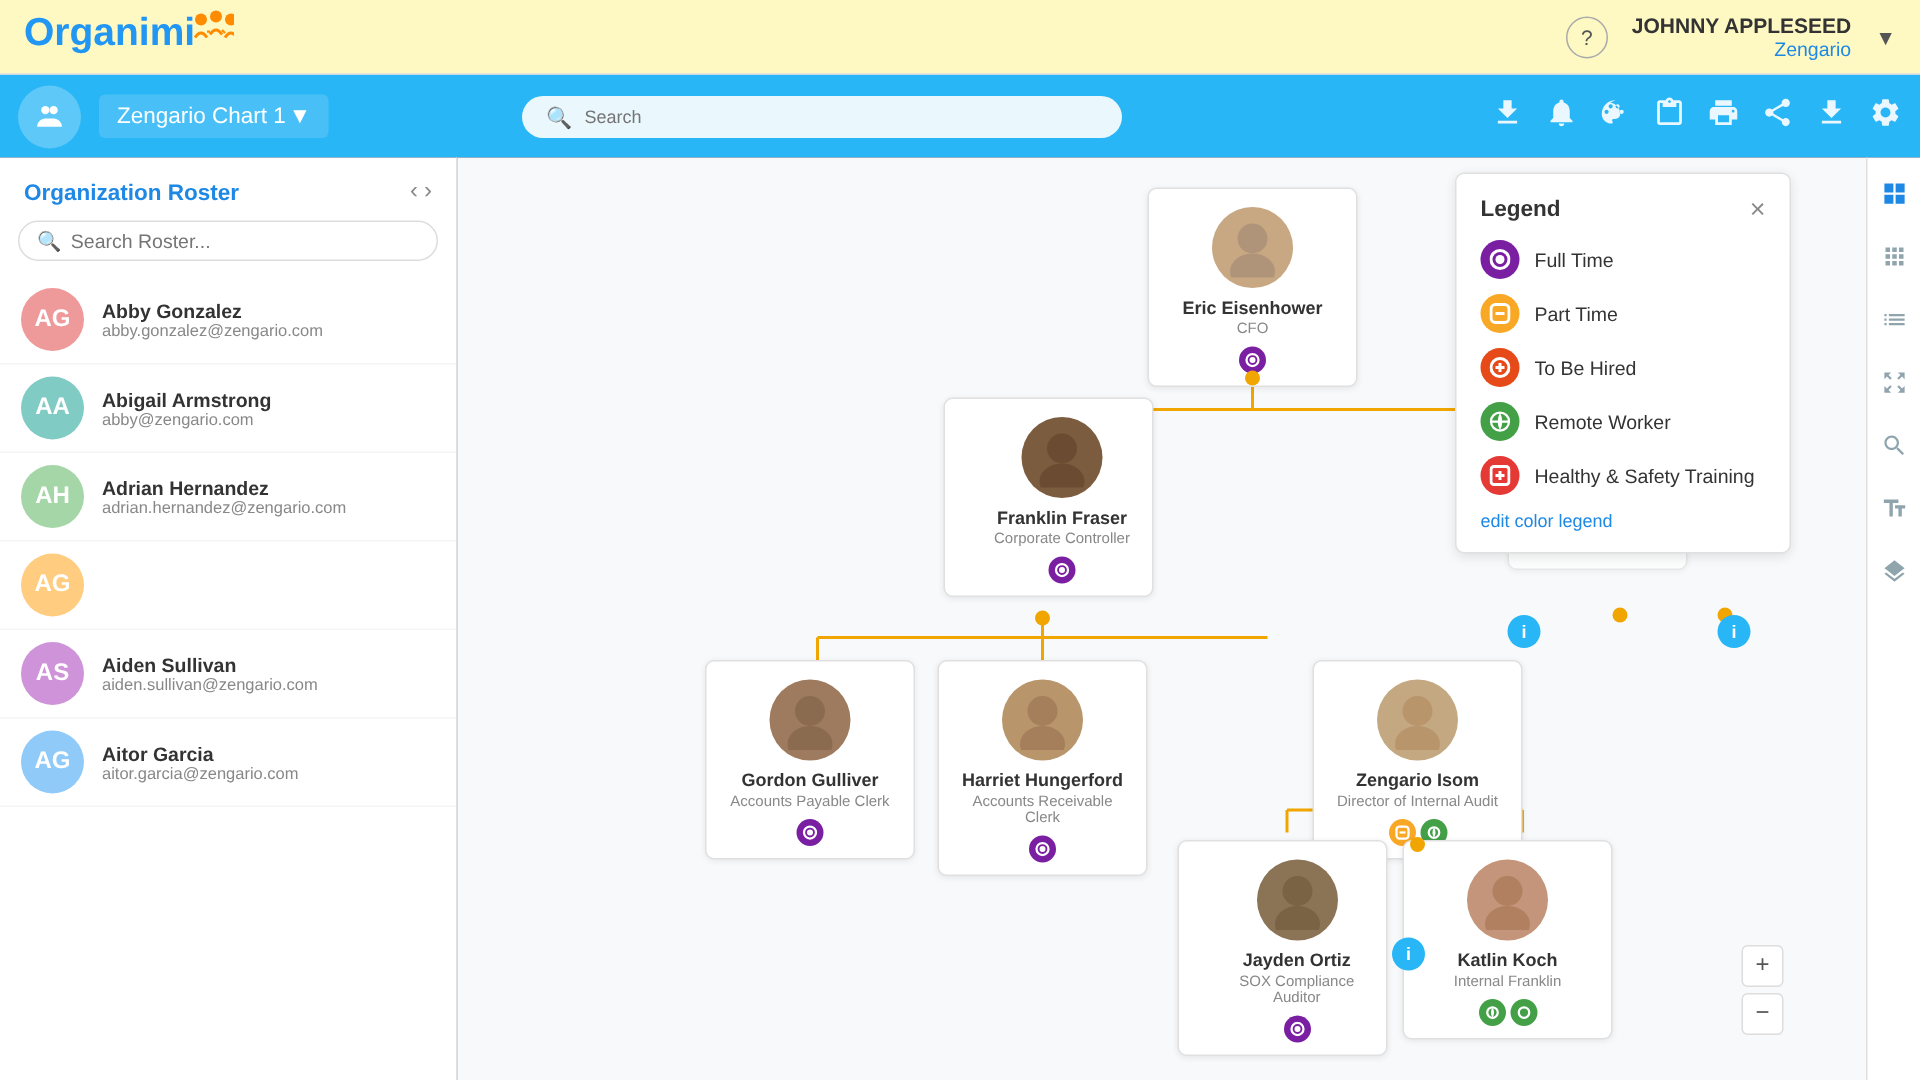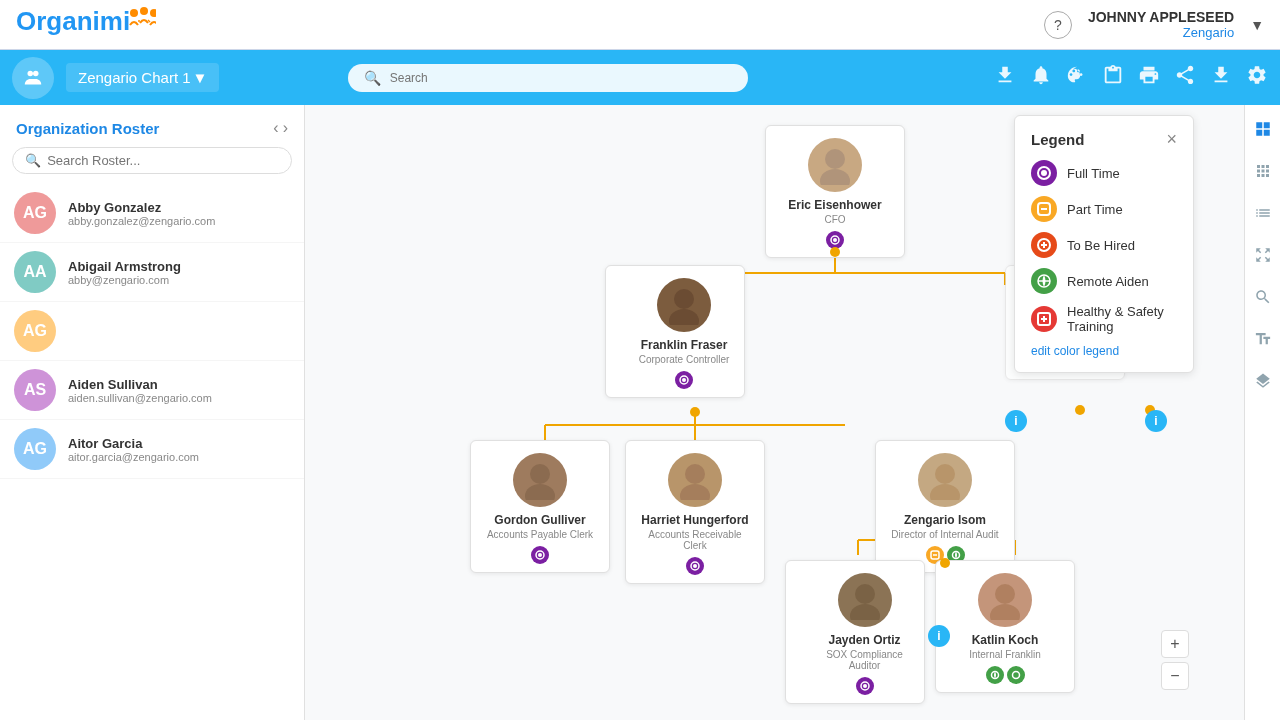--- a/index.html
+++ b/index.html
@@ -1,21 +1,21 @@
 <!DOCTYPE html>
 <html><head>
   <meta charset="utf-8">
   <style>
     * { box-sizing: border-box; margin: 0; padding: 0; }
     body { font-family: 'Segoe UI', Arial, sans-serif; background: #1a1a2e; width: 1280px; height: 720px; overflow: hidden; }
 
     
     .top-bar {
       height: 50px;
-      background: #ffffff;
+      background: #fef9c3;
       display: flex;
       align-items: center;
       justify-content: space-between;
       padding: 0 16px;
       border-bottom: 1px solid #cdd6e8;
     }
     .logo-area { display: flex; align-items: center; gap: 10px; }
     .user-area { display: flex; flex-direction: column; align-items: flex-end; font-size: 13px; }
     .user-name { font-weight: 600; color: #333; font-size: 14px; }
     .user-org { color: #1e88e5; font-weight: 500; margin-left: 30px; }
@@ -286,21 +286,21 @@
 
     
     .legend-panel {
       position: absolute;
       right: 50px;
       top: 10px;
       background: white;
       border: 1px solid #e0e0e0;
       border-radius: 6px;
       padding: 14px 16px;
-      width: 180px;
+      width: 224px;
       box-shadow: 0 2px 8px rgba(0,0,0,0.1);
       z-index: 100;
     }
     .legend-header {
       display: flex;
       align-items: center;
       justify-content: space-between;
       margin-bottom: 12px;
     }
     .legend-title { font-size: 15px; font-weight: 600; color: #333; }
@@ -525,20 +525,27 @@
         </div>
       </div>
       <div class="member-item">
         <div class="avatar" style="background:#80cbc4;">AA</div>
         <div class="member-info">
           <div class="member-name">Abigail Armstrong</div>
           <div class="member-email">abby@zengario.com</div>
         </div>
       </div>
       <div class="member-item">
+        <div class="avatar" style="background:#a5d6a7;">AH</div>
+        <div class="member-info">
+          <div class="member-name">Adrian Hernandez</div>
+          <div class="member-email">adrian.hernandez@zengario.com</div>
+        </div>
+      </div>
+      <div class="member-item">
         <div class="avatar" style="background:#ffcc80;">AG</div>
       </div>
       <div class="member-item">
         <div class="avatar" style="background:#ce93d8;">AS</div>
         <div class="member-info">
           <div class="member-name">Aiden Sullivan</div>
           <div class="member-email">aiden.sullivan@zengario.com</div>
         </div>
       </div>
       <div class="member-item">
@@ -585,21 +592,21 @@
           <svg width="10" height="10" viewBox="0 0 10 10">
               <circle cx="5" cy="5" r="4" fill="none" stroke="white" stroke-width="1.5"></circle>
               <circle cx="5" cy="5" r="2" fill="white"></circle>
             </svg>
         </div>
       </div>
     </div>
 
     <div class="orange-dot" style="left:525px;top:142px;"></div>
 
-    <div class="node-card" style="left:300px;top:160px;padding-left:28px;">
+    <div class="node-card" style="left:324px;top:160px;padding-left:28px;">
       <div class="node-avatar" style="background:#7c5c3e;">
         <svg width="40" height="40" viewBox="0 0 40 40">
             <circle cx="20" cy="14" r="10" fill="#6b4c33"></circle>
             <ellipse cx="20" cy="36" rx="15" ry="12" fill="#6b4c33"></ellipse>
           </svg>
       </div>
       <div class="node-name">Franklin Fraser</div>
       <div class="node-title">Corporate Controller</div>
       <div class="node-badges">
         <div class="badge badge-purple">
@@ -773,21 +780,21 @@
         <span class="legend-label">To Be Hired</span>
       </div>
       <div class="legend-item">
         <div class="legend-icon legend-icon-remote">
           <svg width="14" height="14" viewBox="0 0 14 14">
               <circle cx="7" cy="7" r="6" fill="none" stroke="white" stroke-width="1.5"></circle>
               <path d="M7 1 Q10 7 7 13 Q4 7 7 1" fill="white"></path>
               <path d="M1 7h12" stroke="white" stroke-width="1.5"></path>
             </svg>
         </div>
-        <span class="legend-label">Remote Aiden</span>
+        <span class="legend-label">Remote Worker</span>
       </div>
       <div class="legend-item">
         <div class="legend-icon legend-icon-safety">
           <svg width="14" height="14" viewBox="0 0 14 14">
               <rect x="1" y="1" width="12" height="12" rx="2" fill="none" stroke="white" stroke-width="2"></rect>
               <path d="M7 4v6M4 7h6" stroke="white" stroke-width="2"></path>
             </svg>
         </div>
         <span class="legend-label">Healthy &amp; Safety Training</span>
       </div>

